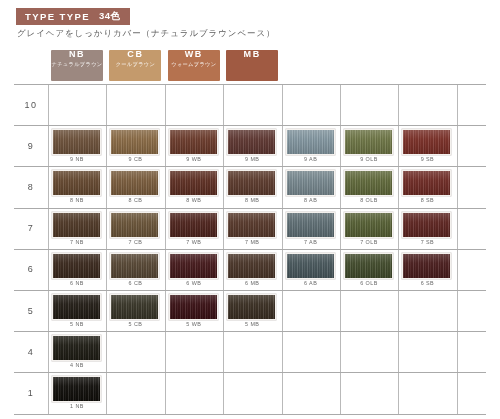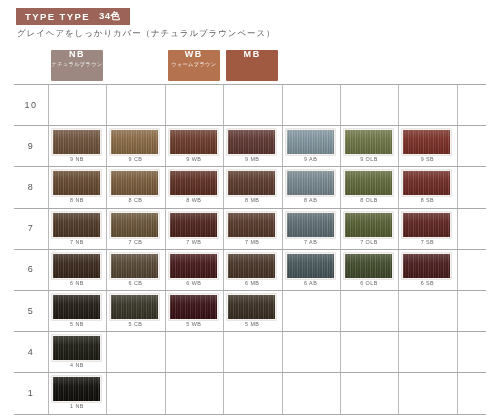--- a/index.html
+++ b/index.html
@@ -168,20 +168,24 @@
     <span class="count">34色</span>
   </div>
 
   <div class="subtitle">グレイヘアをしっかりカバー（ナチュラルブラウンベース）</div>
 
   <div class="grid">
     <div class="hdr-row" id="hdr-row">
         <div class="col-head" style="left: 37px; background: rgb(156, 136, 128);">
           <div class="code">NB</div>
           <div class="jp">ナチュラルブラウン</div>
+        </div>
+        <div class="col-head" style="left: 95.4px; background: rgb(196, 154, 108);">
+          <div class="code">CB</div>
+          <div class="jp">クールブラウン</div>
         </div>
         <div class="col-head" style="left: 153.8px; background: rgb(181, 114, 79);">
           <div class="code">WB</div>
           <div class="jp">ウォームブラウン</div>
         </div>
         <div class="col-head" style="left: 212.2px; background: rgb(160, 90, 66); gap: 40px;">
           <div class="code">MB</div>
           <div class="jp">モカブラウン</div>
         </div>
       </div>

